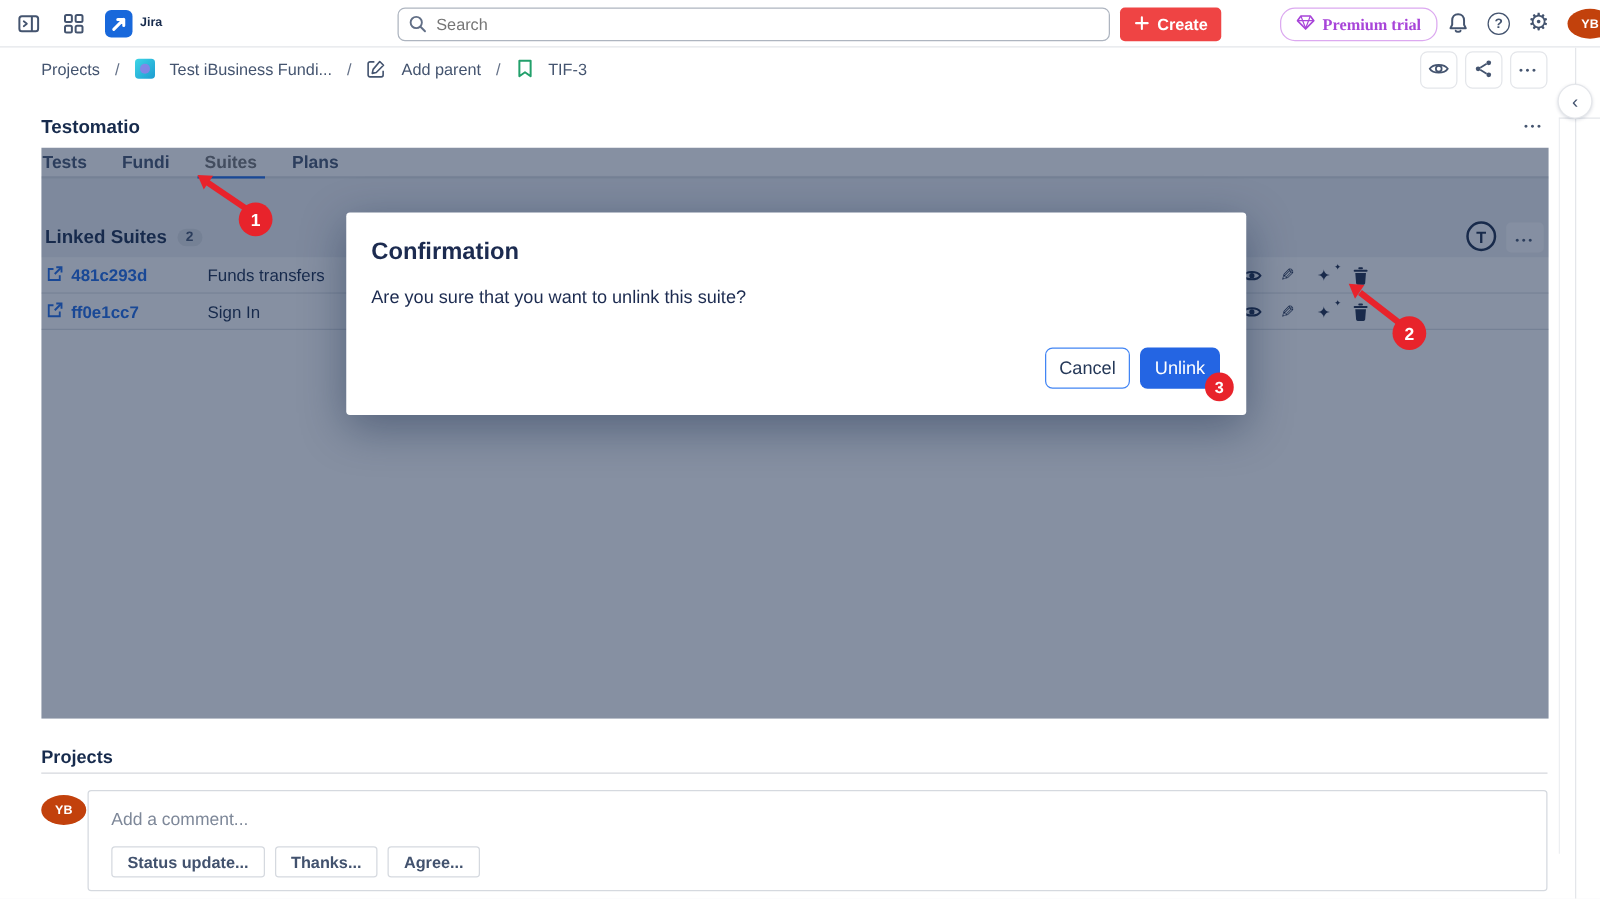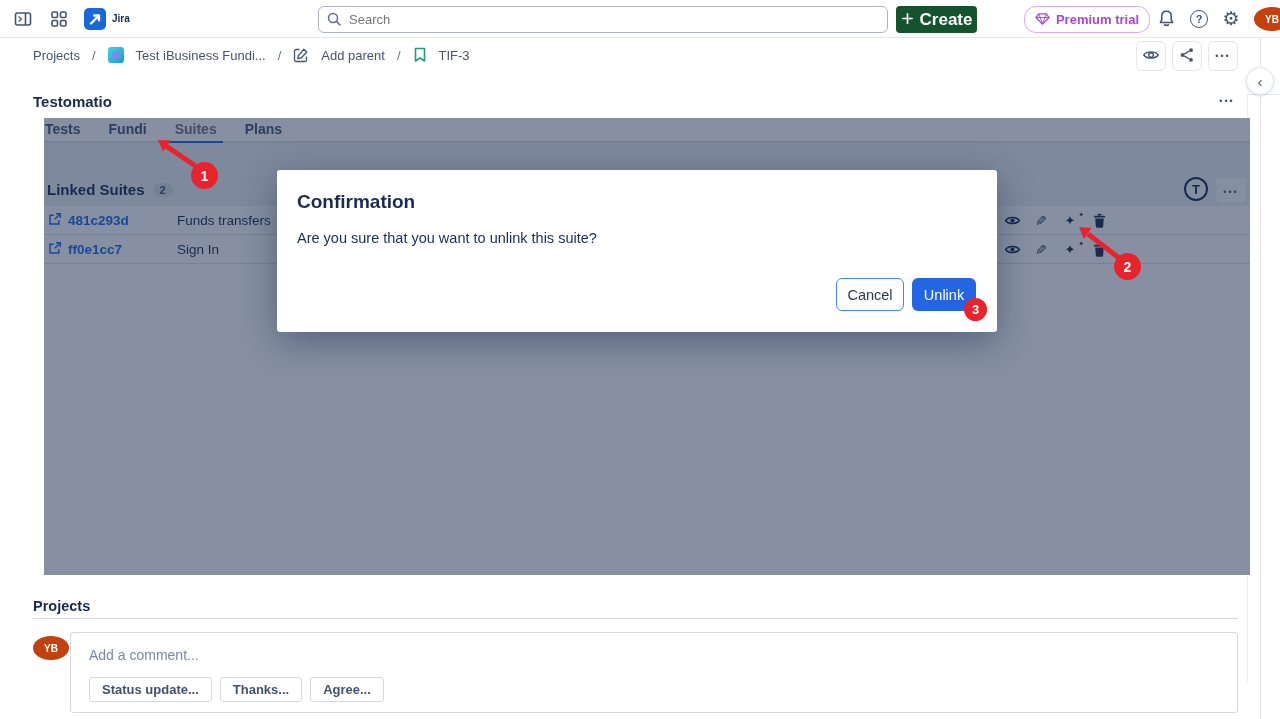--- a/index.html
+++ b/index.html
@@ -17,28 +17,28 @@
   .tb-grid   { left:48px; top:9px; width:22px; height:22px; }
   .jira-logo { left:84px; top:8px; width:22px; height:22px; border-radius:5px;
     background:#1868DB; display:flex; align-items:center; justify-content:center; }
   .app-name  { left:112px; top:0; height:38px; line-height:38px;
     font-weight:bold; font-size:10px; color:#172B4D; }
   .search-wrap { left:318px; top:6px; width:570px; height:27px; }
   .search-wrap input { width:100%; height:100%; border:1px solid #AEB5C0;
     border-radius:6px; padding:0 10px 0 30px; font-size:13px; color:#44546F;
     font-family:inherit; outline:none; background:#fff; }
   .search-ic { position:absolute; left:8px; top:5px; }
-  .create-btn { left:896px; top:6px; height:27px; width:81px; background:#14532d;
-    color:#fff; border:none; border-radius:4px; font-size:17px; font-weight:bold;
+  .create-btn { left:896px; top:6px; height:27px; width:81px; background:#ef4444;
+    color:#fff; border:none; border-radius:4px; font-size:13px; font-weight:bold;
     display:flex; align-items:center; justify-content:center; gap:6px; cursor:pointer;
     font-family:inherit; }
   .premium-btn { left:1024px; top:6px; height:27px; width:126px; background:#fff;
     border:1px solid #DCA9F0; border-radius:12px; color:#A845D9; font-size:13px;
     font-weight:bold; display:flex; align-items:center; justify-content:center;
-    gap:6px; cursor:pointer; font-family:Liberation Sans, sans-serif; }
+    gap:6px; cursor:pointer; font-family:Liberation Serif, serif; }
   .tb-bell { left:1156px; top:10px; width:20px; height:20px; }
   .tb-help { left:1190px; top:10px; width:18px; height:18px; border:1.6px solid #44546F;
     border-radius:50%; font-size:11px; font-weight:bold; color:#44546F; }
   .tb-gear { left:1220px; top:7px; width:22px; height:24px; font-size:19px;
     color:#44546F; line-height:24px; text-align:center; }
   .avatar { width:36px; height:24px; border-radius:50%; background:#c2410c;
     color:#fff; font-size:10px; font-weight:bold; display:flex; align-items:center;
     justify-content:center; }
   .tb-avatar { left:1254px; top:7px; cursor:pointer; }
 
@@ -63,21 +63,21 @@
   .rail-hline { left:1247px; top:94px; width:33px; height:1px; background:#E4E6EA; }
   .collapse-btn { left:1246px; top:67px; width:28px; height:28px; border-radius:50%;
     background:#fff; border:1px solid #E4E6EA; box-shadow:0 1px 3px rgba(9,30,66,.15);
     font-size:15px; color:#44546F; z-index:5; }
 
   
   .panel-title { left:33px; top:93px; font-size:15px; font-weight:bold; color:#172B4D; }
   .panel-more { left:1214px; top:90px; width:26px; height:22px; }
 
   
-  .plugin { left:44px; top:118px; width:1206px; height:457px; background:#fff;
+  .plugin { left:33px; top:118px; width:1206px; height:457px; background:#fff;
     overflow:hidden; }
   .plugin .backdrop { position:absolute; left:0; top:0; right:0; bottom:0;
     background:rgba(23,43,77,0.52); z-index:10; }
   .tabbar { position:absolute; left:0; top:0; width:100%; height:25px;
     border-bottom:2px solid #DCDFE4; display:flex; }
   .tab { padding:0 14px; font-size:14px; font-weight:600; color:#44546F;
     line-height:23px; cursor:pointer; position:relative; }
   .tab:first-child { padding-left:1px; }
   .tab.active { color:#737373; }
   .tab.active::after { content:""; position:absolute; left:8px; right:8px;

